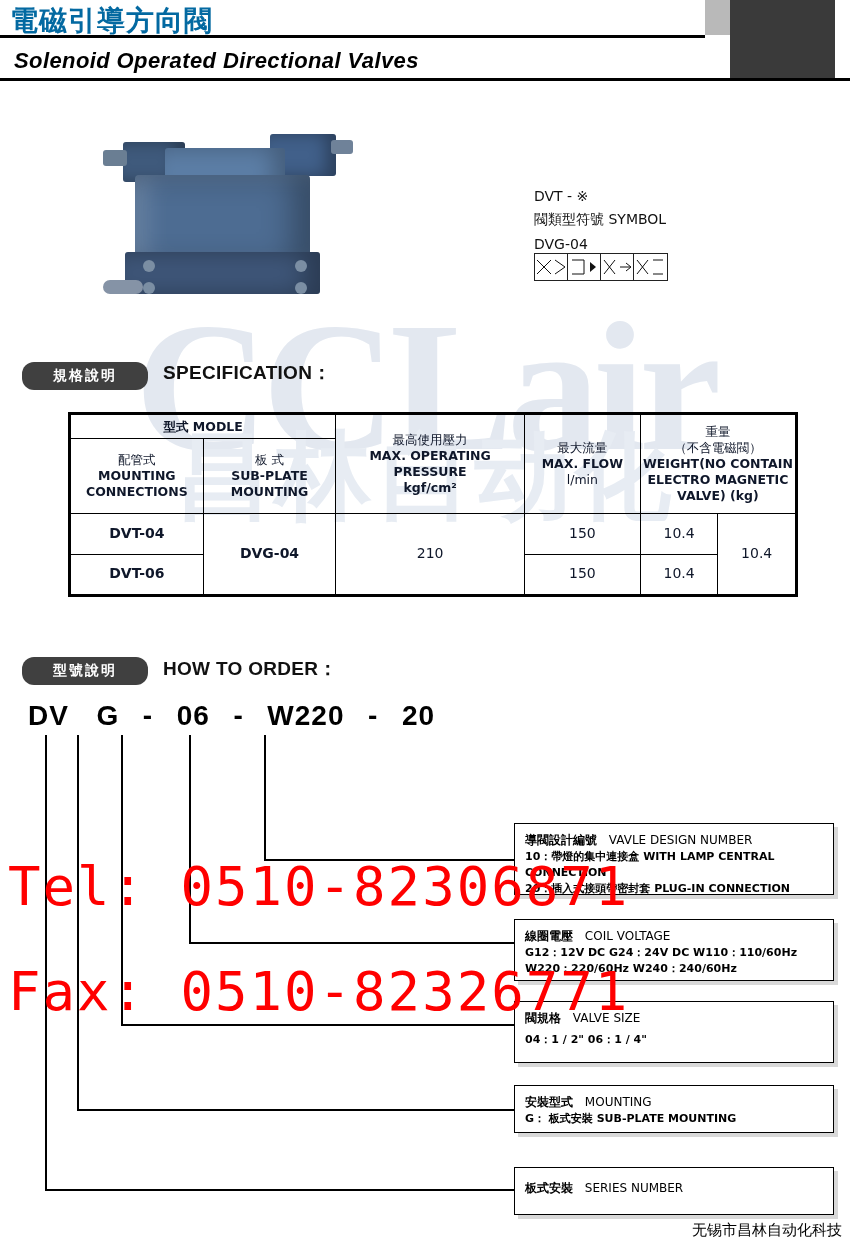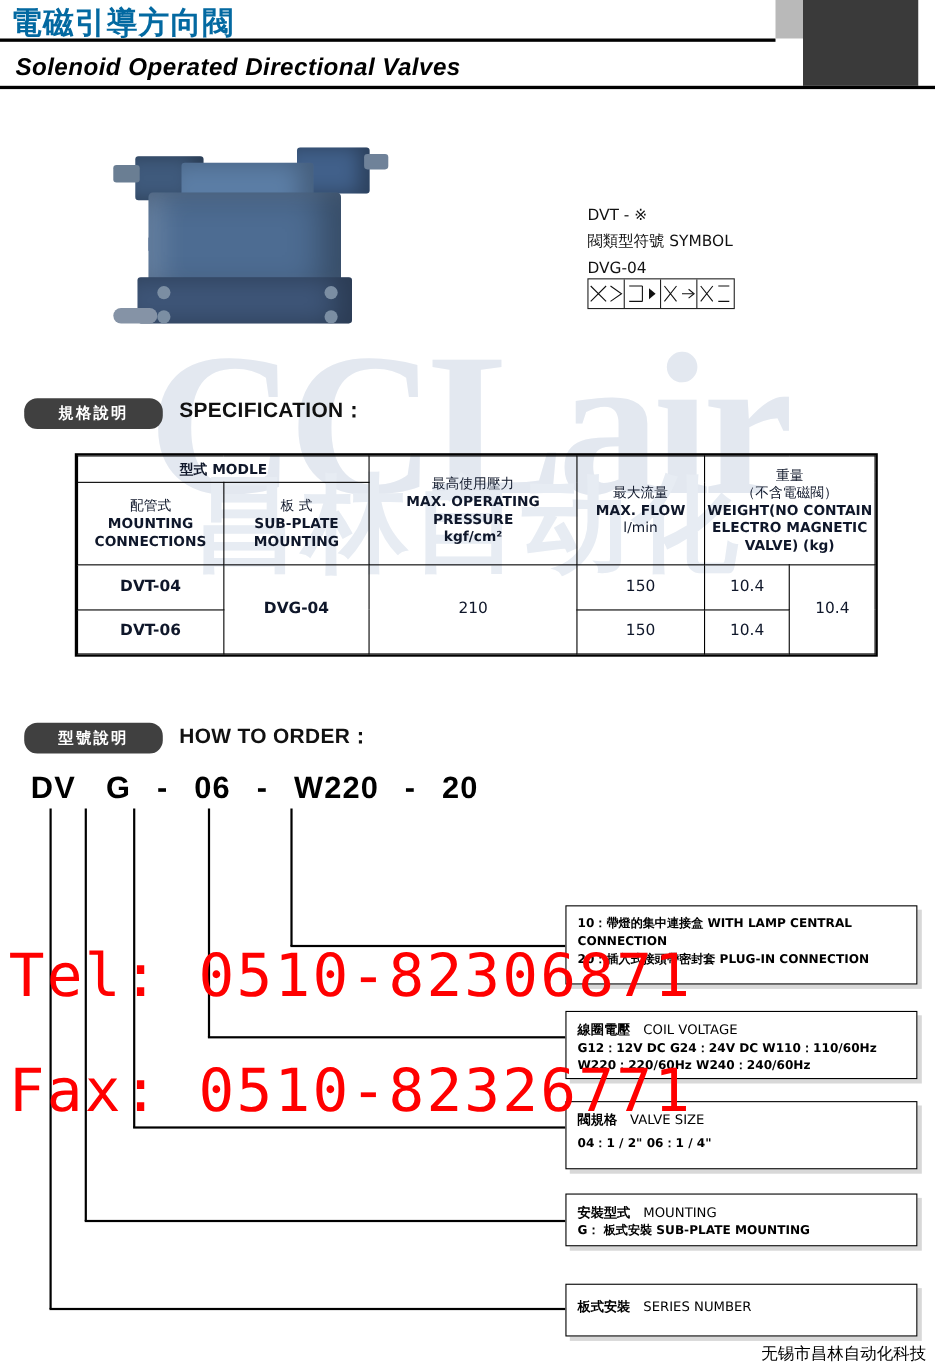--- a/index.html
+++ b/index.html
@@ -277,20 +277,24 @@
 <div class="leader" style="left:121px;top:735px;width:2px;height:290px;"></div>
 <div class="leader" style="left:121px;top:1024px;width:393px;height:2px;"></div>
 
 <div class="leader" style="left:77px;top:735px;width:2px;height:375px;"></div>
 <div class="leader" style="left:77px;top:1109px;width:437px;height:2px;"></div>
 
 <div class="leader" style="left:45px;top:735px;width:2px;height:455px;"></div>
 <div class="leader" style="left:45px;top:1189px;width:469px;height:2px;"></div>
 
 <div class="callout shadow" style="left:514px;top:823px;width:320px;height:72px;">
+  <div>
+    <b>導閥設計編號</b>
+    <span style="margin-left:8px">VAVLE DESIGN NUMBER</span>
+  </div>
   <div style="font-size:11px;font-weight:bold;">10：帶燈的集中連接盒  WITH LAMP CENTRAL</div>
   <div style="font-size:11px;font-weight:bold;">CONNECTION</div>
   <div style="font-size:11px;font-weight:bold;">20：插入式接頭帶密封套  PLUG-IN CONNECTION</div>
 </div>
 
 <div class="callout shadow" style="left:514px;top:919px;width:320px;height:62px;">
   <div>
     <b>線圈電壓</b>
     <span style="margin-left:8px">COIL VOLTAGE</span>
   </div>

